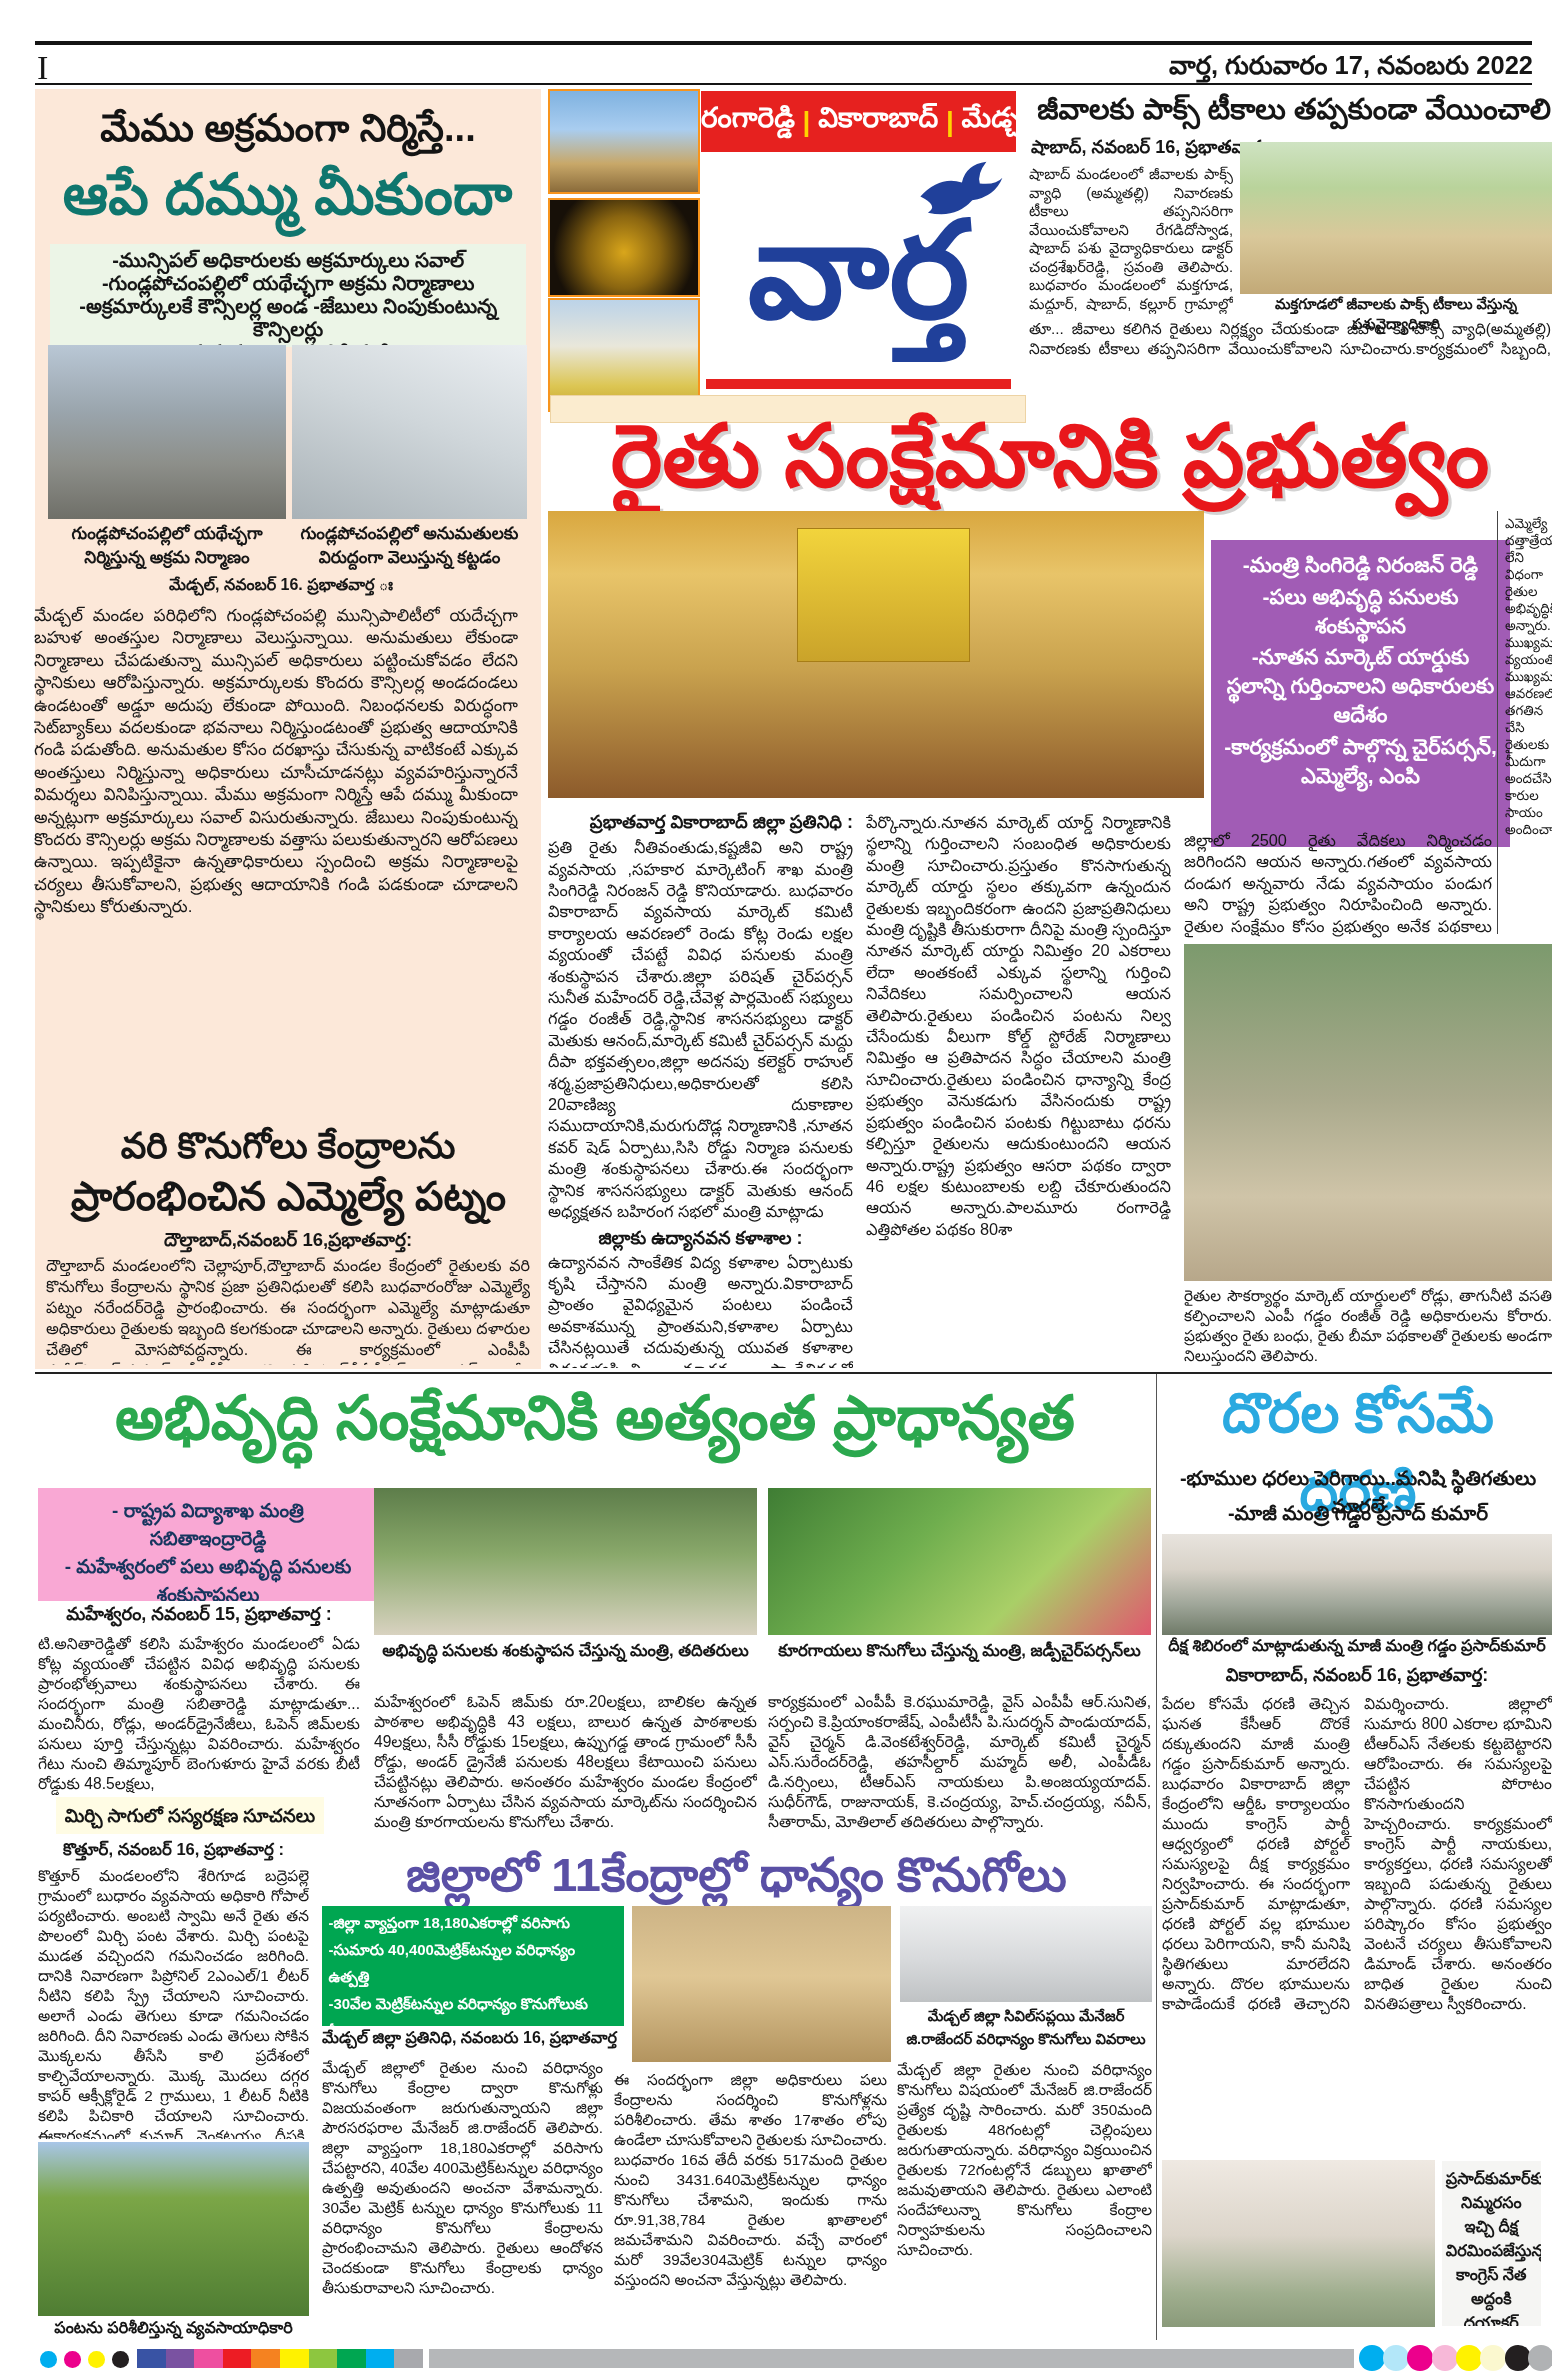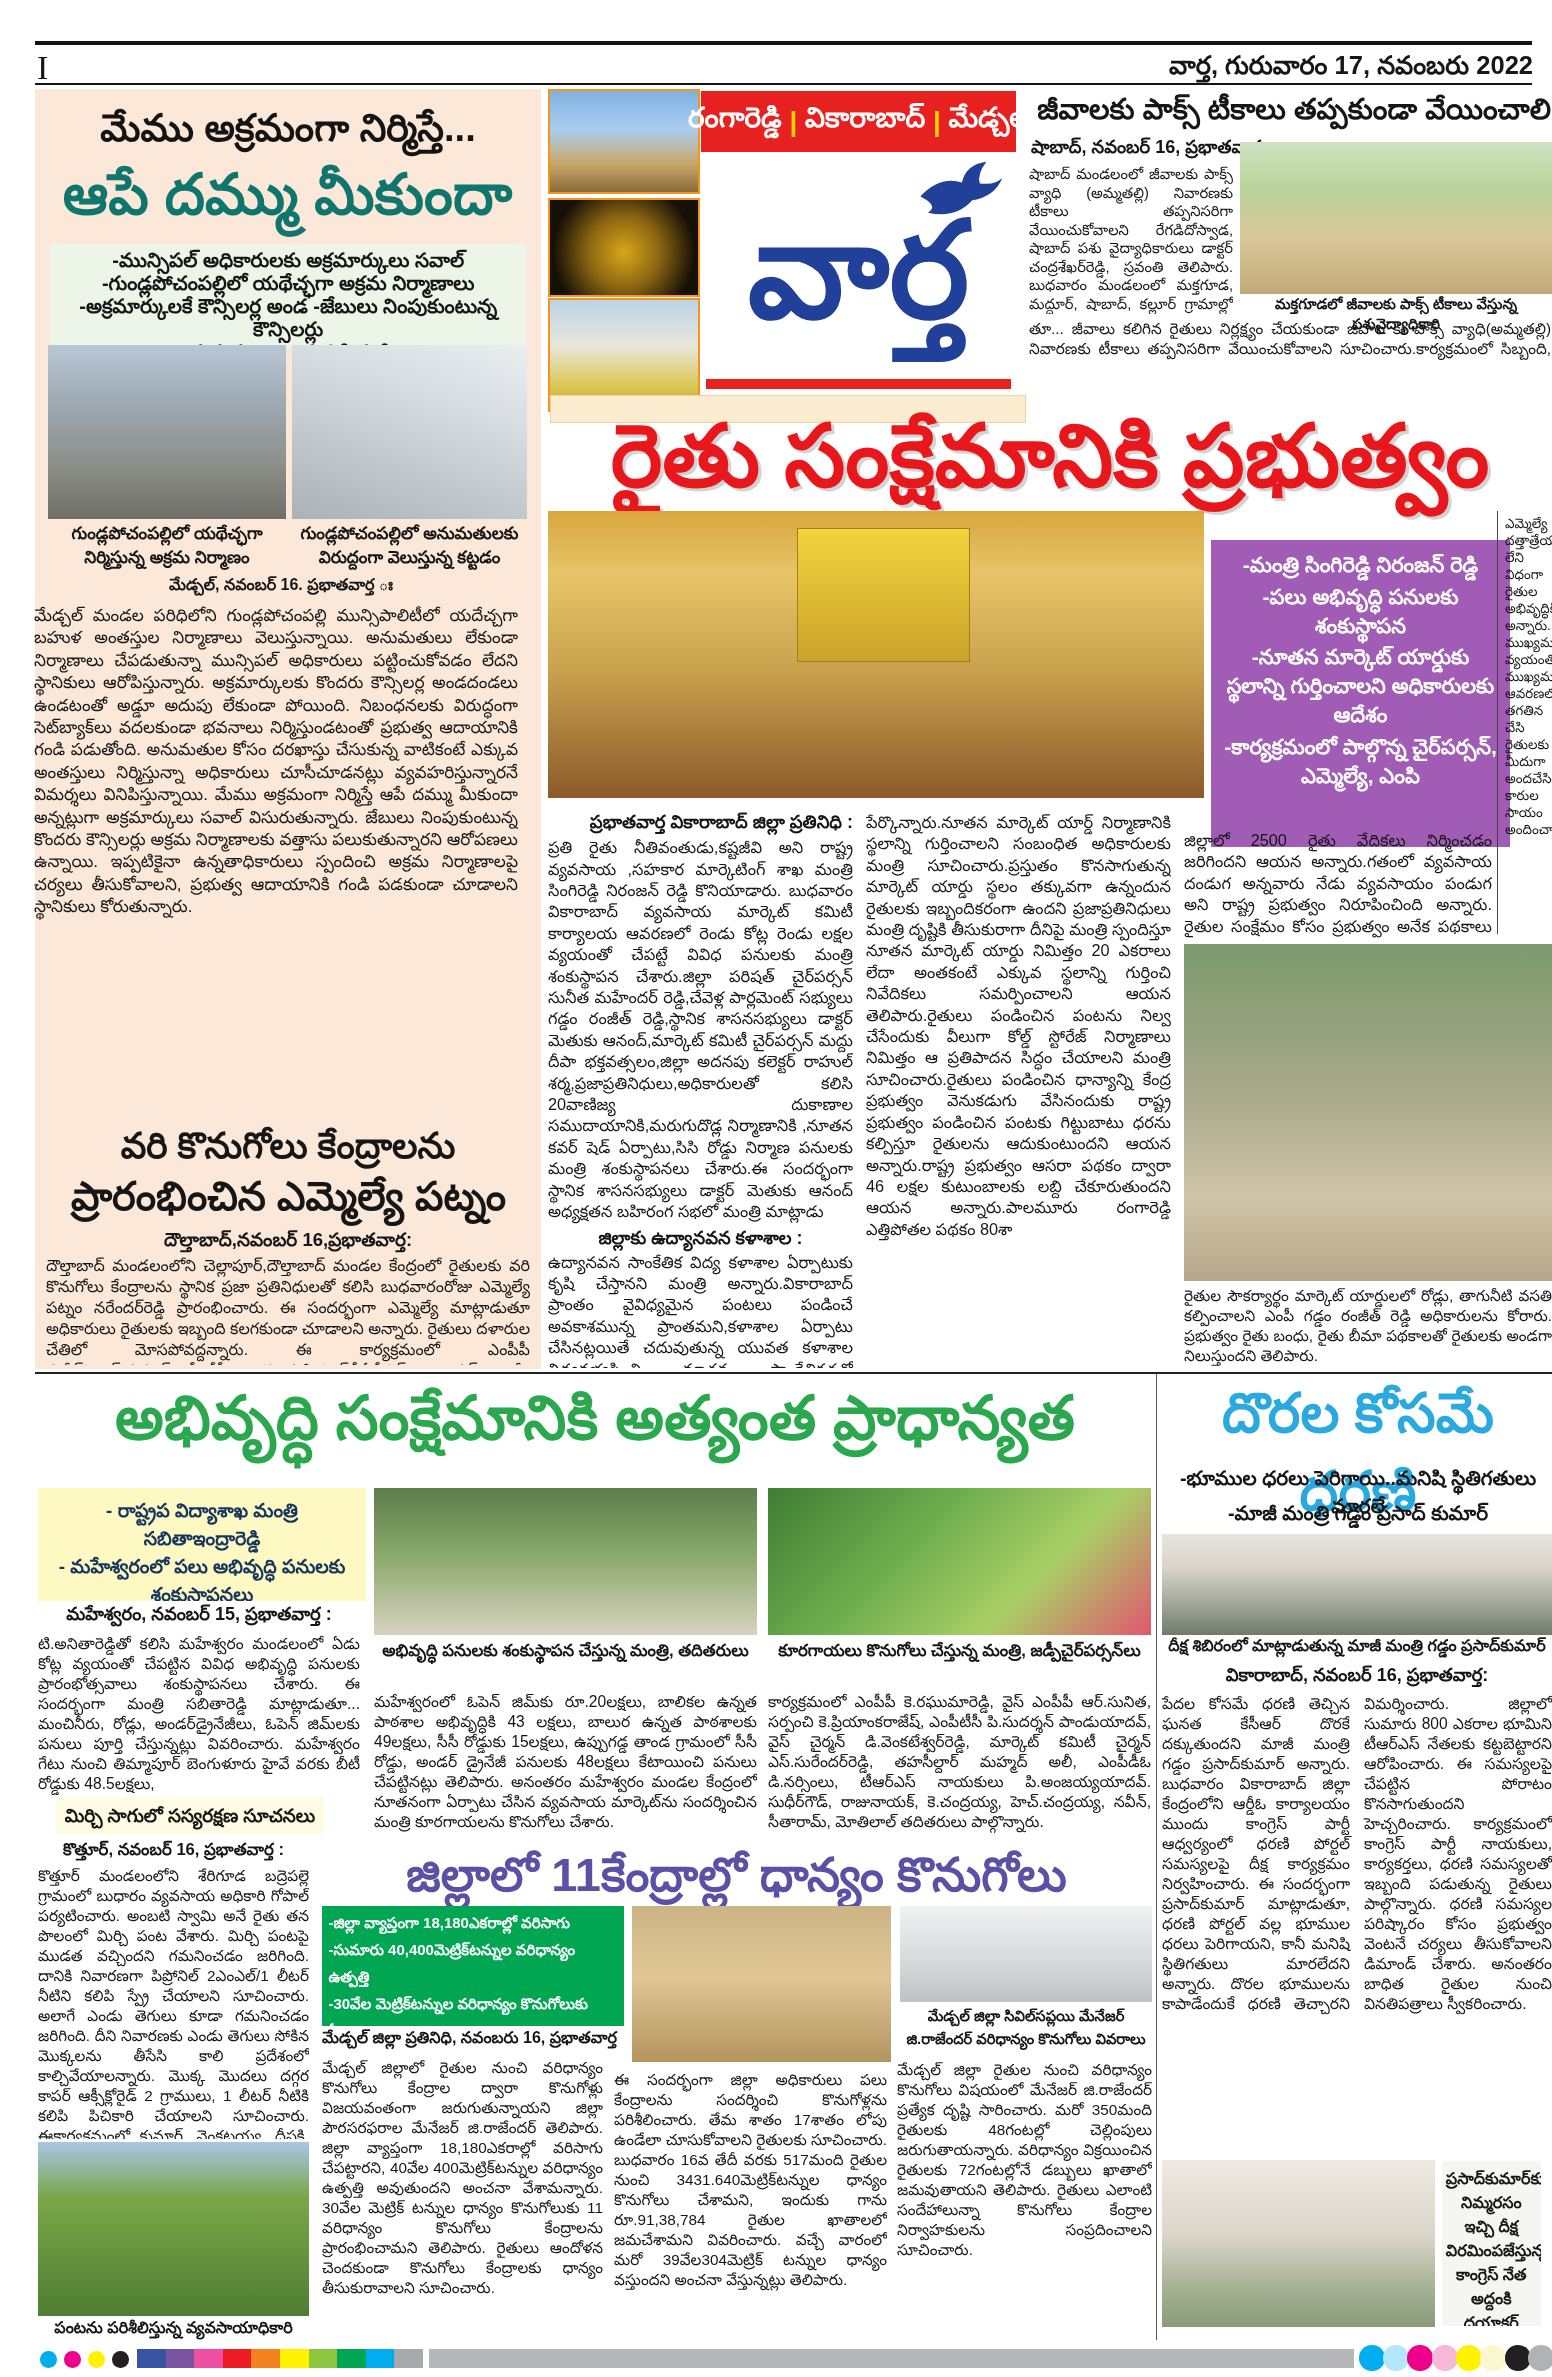--- a/index.html
+++ b/index.html
@@ -32,21 +32,21 @@
   #a2-head1{left:48px;top:1125px;width:480px;font-size:36px;}
   #a2-head2{left:45px;top:1174px;width:487px;font-size:40px;}
   #a2-date{left:48px;top:1229px;width:480px;font-size:18.5px;}
   #a2-body{left:46px;top:1255px;width:484px;height:110px;font-size:16px;line-height:21px;}
   
   .temple{left:548px;width:148px;border:2.6px solid #f7941d;}
   #mh-t1{top:89px;height:101px;background:linear-gradient(180deg,#7fb2e0 0%,#a9cdf0 38%,#c8a869 72%,#8a6b3a 100%);}
   #mh-t2{top:198px;height:95px;background:radial-gradient(circle at 50% 55%,#d9a61b 0%,#8a6510 40%,#171008 78%);}
   #mh-t3{top:298px;height:110px;background:linear-gradient(180deg,#bcd3e8 0%,#e9e7da 42%,#dcc654 78%,#c9a72e 100%);}
   #mh-banner{left:701px;top:91px;width:315px;height:61px;background:#e6211f;color:#fff;
-             display:flex;align-items:center;justify-content:center;font-size:28px;font-weight:bold;}
+             display:flex;align-items:center;justify-content:space-between;font-size:28px;font-weight:bold;}
   #mh-banner .sep{color:#ffd400;padding:0 7.7px;}
   #mh-logo{left:701px;top:161px;width:315px;height:211px;line-height:220px;text-align:center;
            font-size:135px;font-weight:bold;color:#20409a;}
   #mh-dove{left:912px;top:157px;width:96px;height:66px;}
   #mh-redbar{left:706px;top:379px;width:305px;height:9.6px;background:#e6211f;}
   #mh-beige{left:550px;top:395px;width:474px;height:25.5px;background:#fbeccf;border:0.6px solid #edd3a4;}
   
   #pox-head{left:1031px;top:93px;width:520px;font-size:29px;text-align:right;}
   #pox-date{left:1031px;top:137px;width:332px;font-size:18px;font-weight:bold;}
   #pox-body-left{left:1029px;top:165px;width:204px;height:149px;font-size:14.7px;line-height:18.5px;}
@@ -70,22 +70,22 @@
   #main-col1 .dl{text-align:right;font-weight:bold;font-size:18px;margin-bottom:3.8px;}
   #main-col1 .sh{text-align:center;font-weight:bold;font-size:18px;margin:5.1px 0 2.6px 0;}
   #main-col2{left:866px;top:812px;width:305px;height:556px;font-size:16.3px;line-height:21.4px;}
   #main-col3{left:1184px;top:830px;width:308px;height:109px;font-size:16.3px;line-height:21.4px;}
   #main-photo2{left:1184px;top:944px;width:368px;height:337px;
                background:linear-gradient(180deg,#7c9a6d 0%,#a9a98c 45%,#cfc4a8 75%,#b7a78a 100%);}
   #main-below{left:1184px;top:1286px;width:368px;height:80px;font-size:15.3px;line-height:20px;}
   #rule-h1{left:35px;top:1372px;width:1517px;height:1.9px;background:#222;}
   
   #dev-head{left:38px;top:1383px;width:1114px;font-size:61px;color:#2ba84e;}
-  #dev-box{left:38px;top:1488px;width:310px;height:95px;background:#fef9c3;color:#16355e;
-           font-size:19px;line-height:28px;font-weight:bold;text-align:center;padding:9px 9px;}
+  #dev-box{left:38px;top:1488px;width:310px;height:95px;background:#f9a8d4;color:#16355e;
+           font-size:19px;line-height:28px;font-weight:bold;text-align:center;padding:9px 15px;}
   #dev-date{left:38px;top:1604px;width:322px;font-size:18px;}
   #dev-col1{left:38px;top:1634px;width:322px;height:206px;font-size:15.6px;line-height:20px;}
   #dev-ph1{left:374px;top:1488px;width:383px;height:147px;
            background:linear-gradient(180deg,#5d7d4a 0%,#89a86a 45%,#d8d2c0 100%);}
   #dev-cap1{left:374px;top:1639px;width:383px;height:49px;font-size:16.6px;line-height:23px;}
   #dev-ph2{left:768px;top:1488px;width:383px;height:147px;
            background:linear-gradient(135deg,#3f7d34 0%,#6fae4e 38%,#a9cf67 68%,#e0586f 100%);}
   #dev-cap2{left:768px;top:1639px;width:383px;height:49px;font-size:16.6px;line-height:23px;}
   #dev-col2{left:374px;top:1692px;width:383px;height:147px;font-size:15.6px;line-height:20px;}
   #dev-col3{left:768px;top:1692px;width:383px;height:147px;font-size:15.6px;line-height:20px;}

